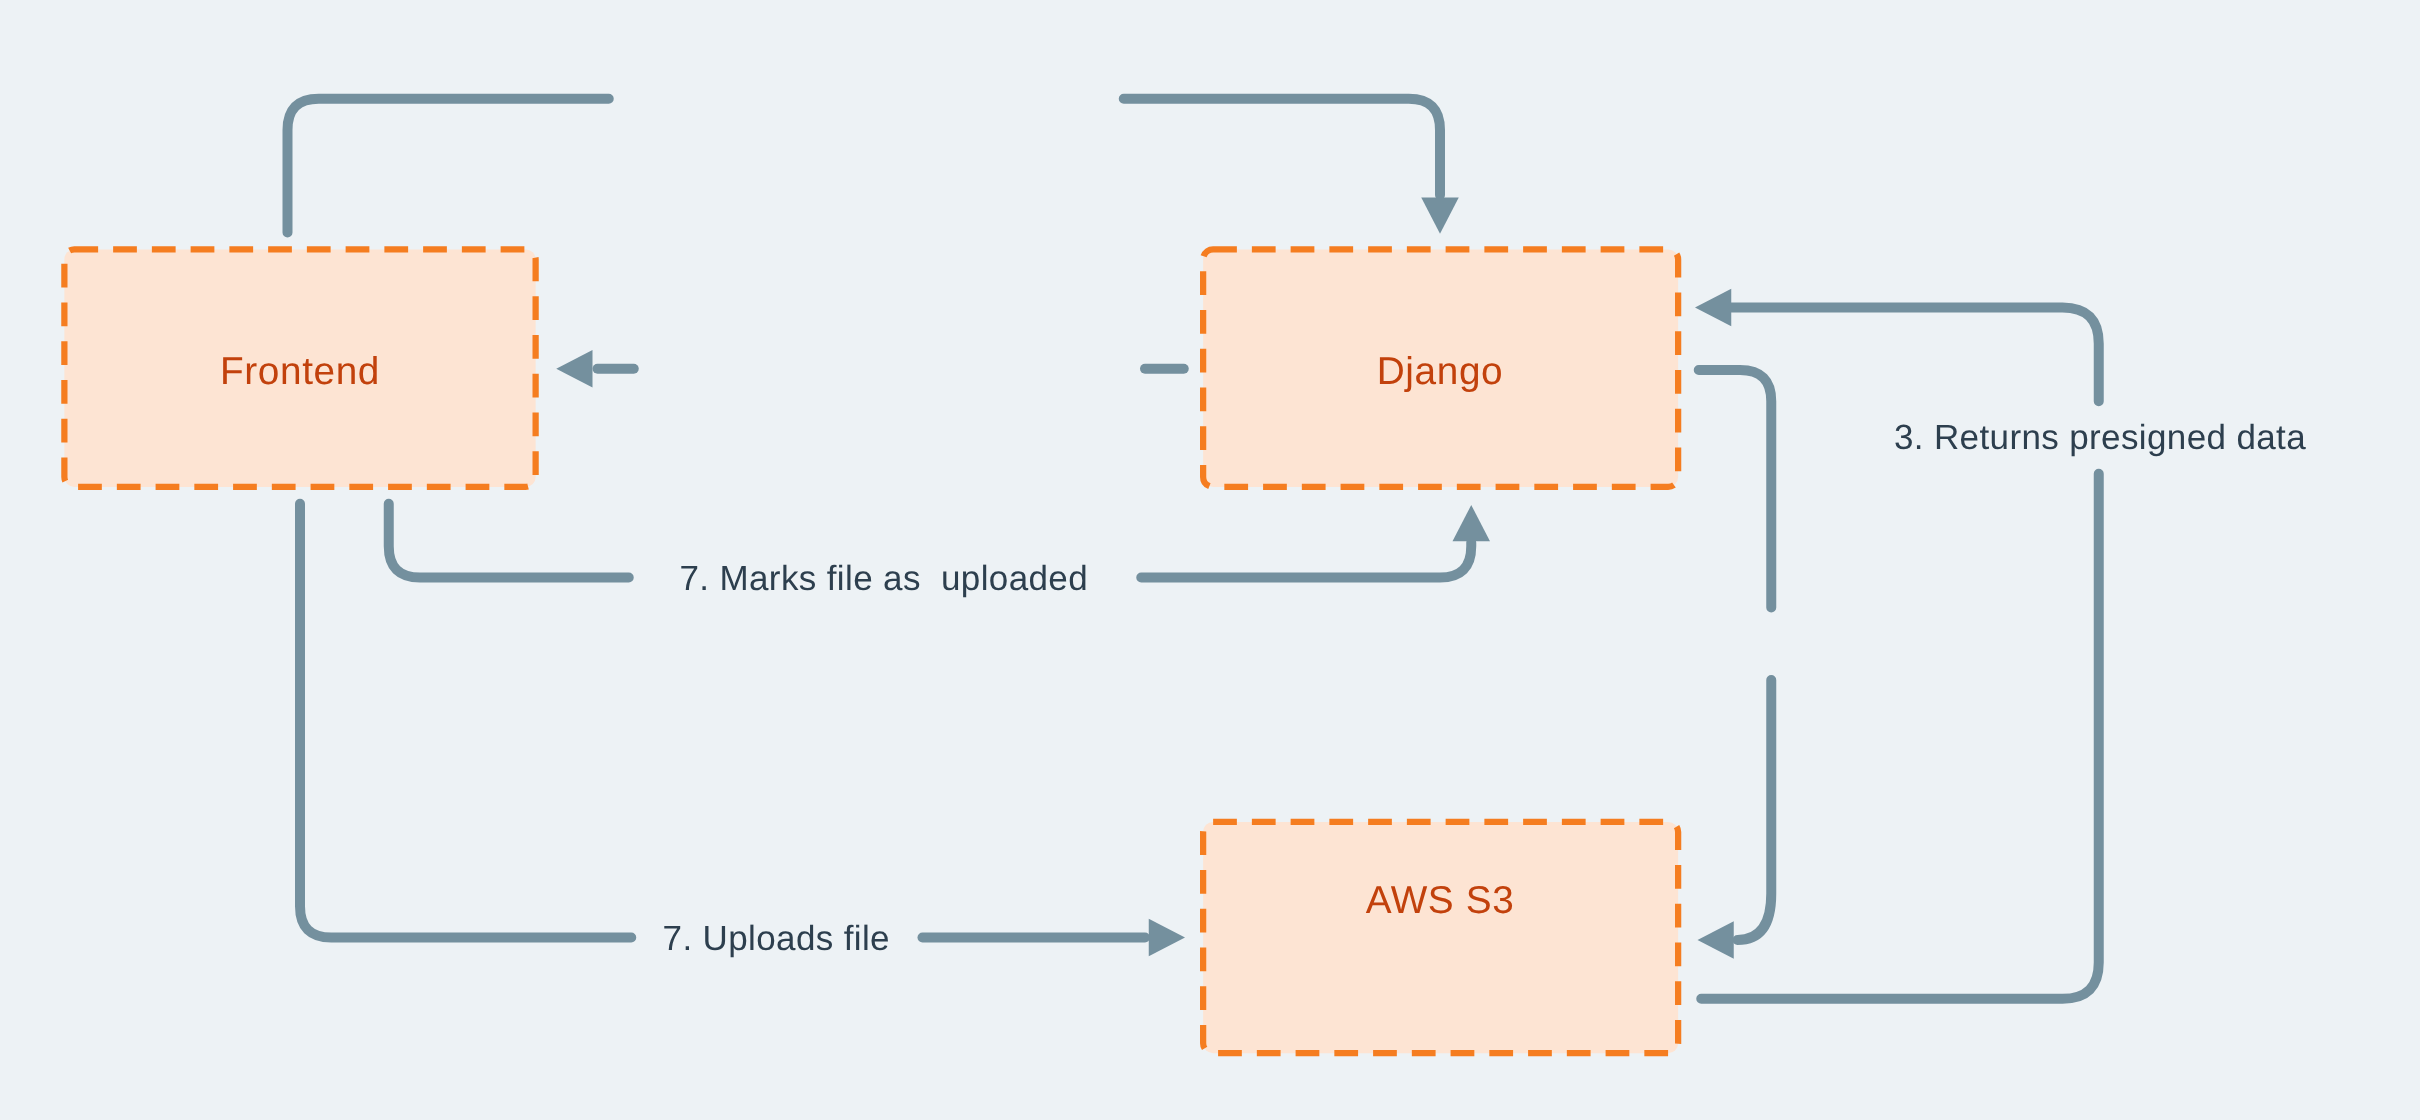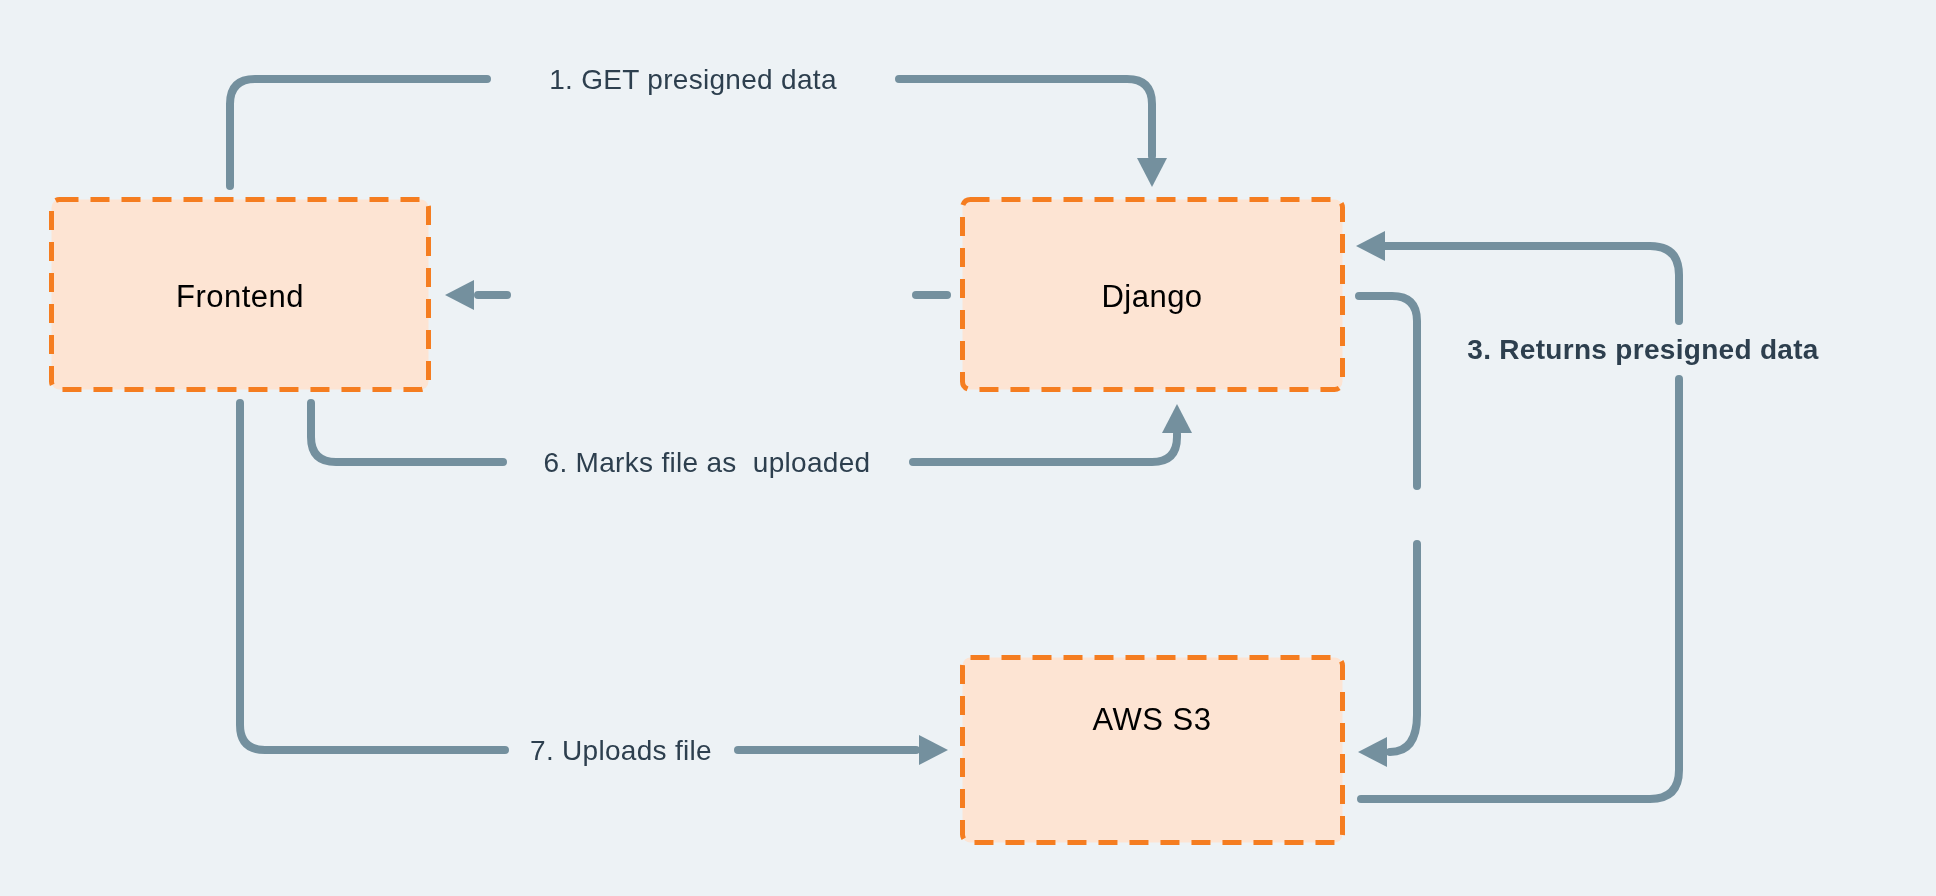--- a/index.html
+++ b/index.html
@@ -35,21 +35,21 @@
     fill: #fde4d3;
     stroke: #f57d20;
     stroke-width: 5;
     stroke-dasharray: 19 12;
   }
   .node-label {
     position: absolute;
     transform: translate(-50%, -50%);
     font-size: 31px;
     font-weight: 400;
-    color: #000000;
+    color: #c2410c;
     letter-spacing: 0.5px;
     white-space: pre;
   }
   .edge-label {
     position: absolute;
     transform: translate(-50%, -50%);
     font-size: 28px;
     font-weight: 400;
     color: #2d3f4e;
     letter-spacing: 0.3px;
@@ -101,18 +101,17 @@
       <path class="connector" d="M 1361 799 L 1650 799 Q 1679 799 1679 770 L 1679 379"></path>
       <path class="connector" d="M 1679 321 L 1679 275 Q 1679 246 1650 246 L 1385 246"></path>
       <polygon class="arrowhead" points="1356,246 1385,231 1385,261"></polygon>
     </g>
   </svg>
 
   <div class="node-label" style="left:240px; top:297px;">Frontend</div>
   <div class="node-label" style="left:1152px; top:297px;">Django</div>
   <div class="node-label" style="left:1152px; top:720px;">AWS S3</div>
 
-  <div class="edge-label" style="left:693px; top:80px;">1. GET presigned data</div>
-  <div class="edge-label" style="left:1643px; top:350px;font-weight:bold;">3. Returns presigned data</div>
+  <div class="edge-label" style="left:1680px; top:350px;">3. Returns presigned data</div>
   <div class="edge-label" style="left:621px; top:751px;">7. Uploads file</div>
-  <div class="edge-label" style="left:707px; top:463px;">6. Marks file as  uploaded</div>
+  <div class="edge-label" style="left:707px; top:463px;">7. Marks file as  uploaded</div>
 
 </div>
 
 </body></html>

